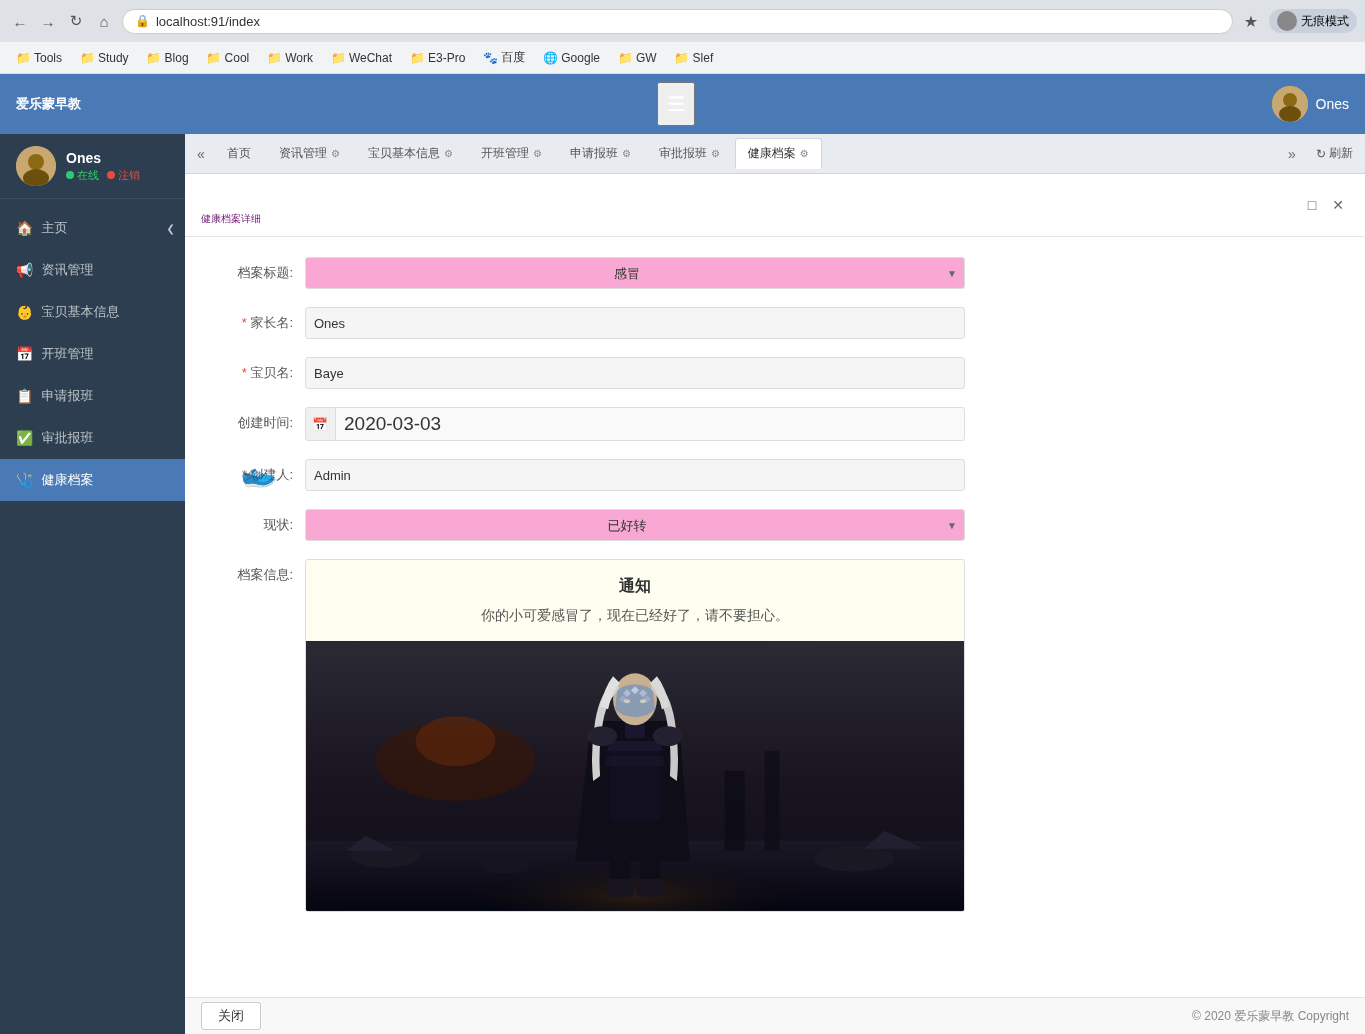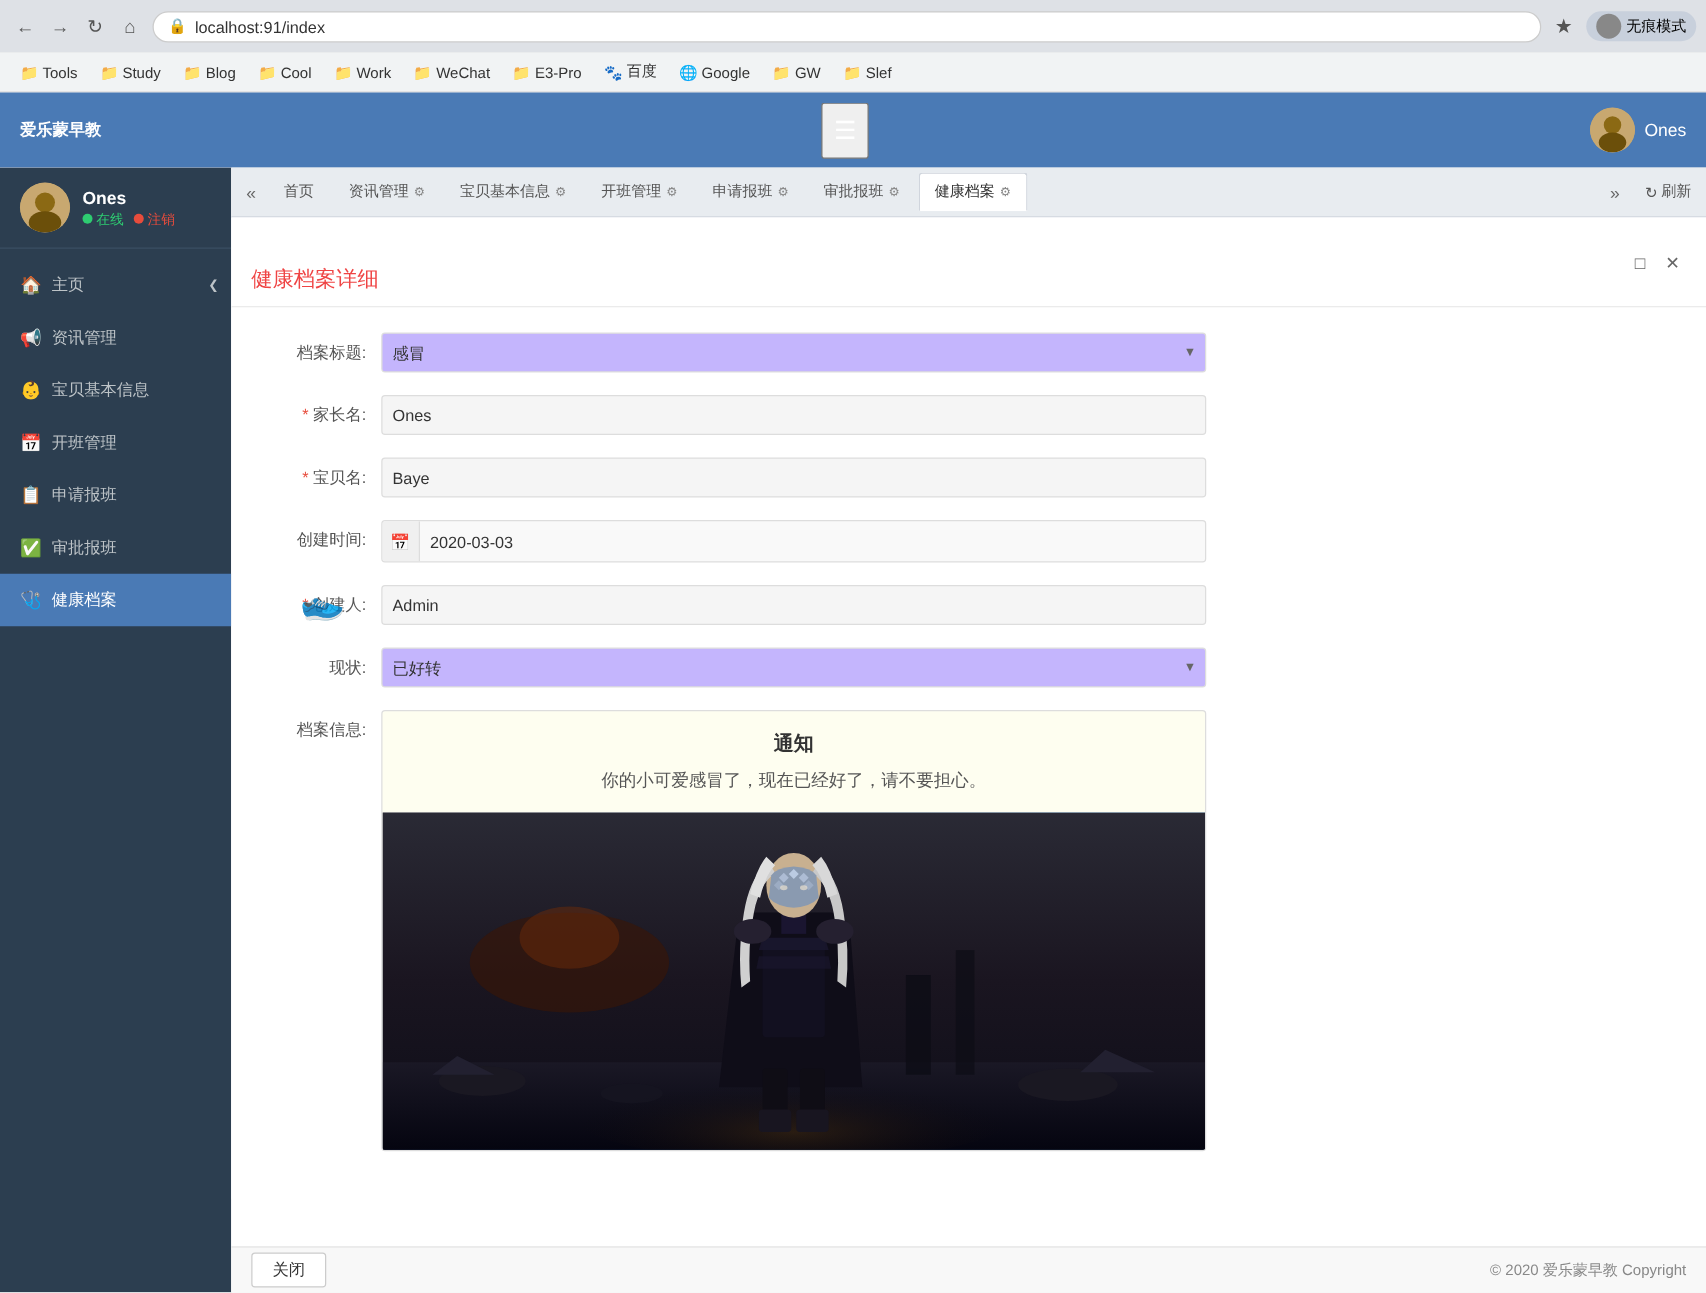--- a/index.html
+++ b/index.html
@@ -65,37 +65,37 @@
     .tab-item.active { background: white; border-color: #d0d5dd; border-bottom-color: white; color: #333; font-weight: 500; }
     .tab-settings-icon { font-size: 10px; color: #888; }
     .tab-right { margin-left: auto; display: flex; align-items: center; gap: 4px; }
     .refresh-btn { display: flex; align-items: center; gap: 3px; font-size: 12px; color: #555; cursor: pointer; padding: 4px 8px; }
 
     
     .content-area { flex: 1; padding: 0; overflow: auto; background: white; position: relative; }
 
     
     .page-header { padding: 10px 16px; border-bottom: 1px solid #e5e5e5; display: flex; align-items: center; justify-content: space-between; background: white; }
-    .page-title { font-size: 17px; color: #ef4444; font-weight: normal; margin-top: 28px; }
+    .page-title { font-size: 10px; color: #701a75; font-weight: normal; margin-top: 28px; }
     .page-actions { display: flex; gap: 4px; }
     .page-action-btn { width: 22px; height: 22px; border: none; background: transparent; cursor: pointer; color: #666; font-size: 14px; display: flex; align-items: center; justify-content: center; }
 
     
     .form-container { padding: 20px 30px 20px 30px; background: white; position: relative; }
     .form-row { display: flex; align-items: flex-start; margin-bottom: 18px; }
     .form-label { width: 90px; text-align: right; padding-right: 12px; font-size: 13px; color: #555; padding-top: 7px; flex-shrink: 0; }
     .form-label.required::before { content: '* '; color: #e74c3c; }
     .form-control { flex: 1; max-width: 660px; }
     .form-input { width: 100%; height: 32px; border: 1px solid #ddd; border-radius: 3px; padding: 4px 8px; font-size: 13px; background: #f9f9f9; color: #333; outline: none; }
-    .form-select { width: 100%; height: 32px; border: 1px solid #ddd; border-radius: 3px; padding: 4px 8px; font-size: 13px; background: #c4b5fd; color: #333; outline: none; appearance: none; -webkit-appearance: none; cursor: pointer; padding-right: 24px; }
+    .form-select { width: 100%; height: 32px; border: 1px solid #ddd; border-radius: 3px; padding: 4px 8px; font-size: 13px; background: #f9a8d4; color: #333; outline: none; appearance: none; -webkit-appearance: none; cursor: pointer; padding-right: 24px; text-align: center; }
     .select-wrapper { position: relative; }
     .select-arrow { position: absolute; right: 8px; top: 50%; transform: translateY(-50%); color: #666; font-size: 10px; pointer-events: none; }
     .date-input-wrapper { display: flex; align-items: center; border: 1px solid #ddd; border-radius: 3px; background: #f9f9f9; overflow: hidden; }
     .date-icon { width: 30px; height: 32px; display: flex; align-items: center; justify-content: center; background: #f0f0f0; border-right: 1px solid #ddd; color: #666; font-size: 13px; cursor: pointer; flex-shrink: 0; }
-    .date-text { padding: 4px 8px; font-size: 13px; color: #333; flex: 1; }
+    .date-text { padding: 4px 8px; font-size: 19px; color: #333; flex: 1; }
 
     
     .archive-info-wrapper { max-width: 660px; border: 1px solid #ddd; border-radius: 3px; background: #fefef0; overflow: hidden; }
     .archive-notice { padding: 16px; text-align: center; }
     .archive-notice-title { font-size: 16px; font-weight: bold; color: #333; margin-bottom: 10px; }
     .archive-notice-text { font-size: 14px; color: #555; }
     .archive-image { width: 100%; height: 270px; background: linear-gradient(135deg, #1a1a2e 0%, #16213e 30%, #0f3460 60%, #2c3e50 100%); position: relative; overflow: hidden; display: flex; align-items: center; justify-content: center; }
 
     
     .app-footer { background: #f8f8f8; border-top: 1px solid #e0e0e0; padding: 4px 16px; text-align: right; font-size: 12px; color: #888; display: flex; justify-content: space-between; align-items: center; }

